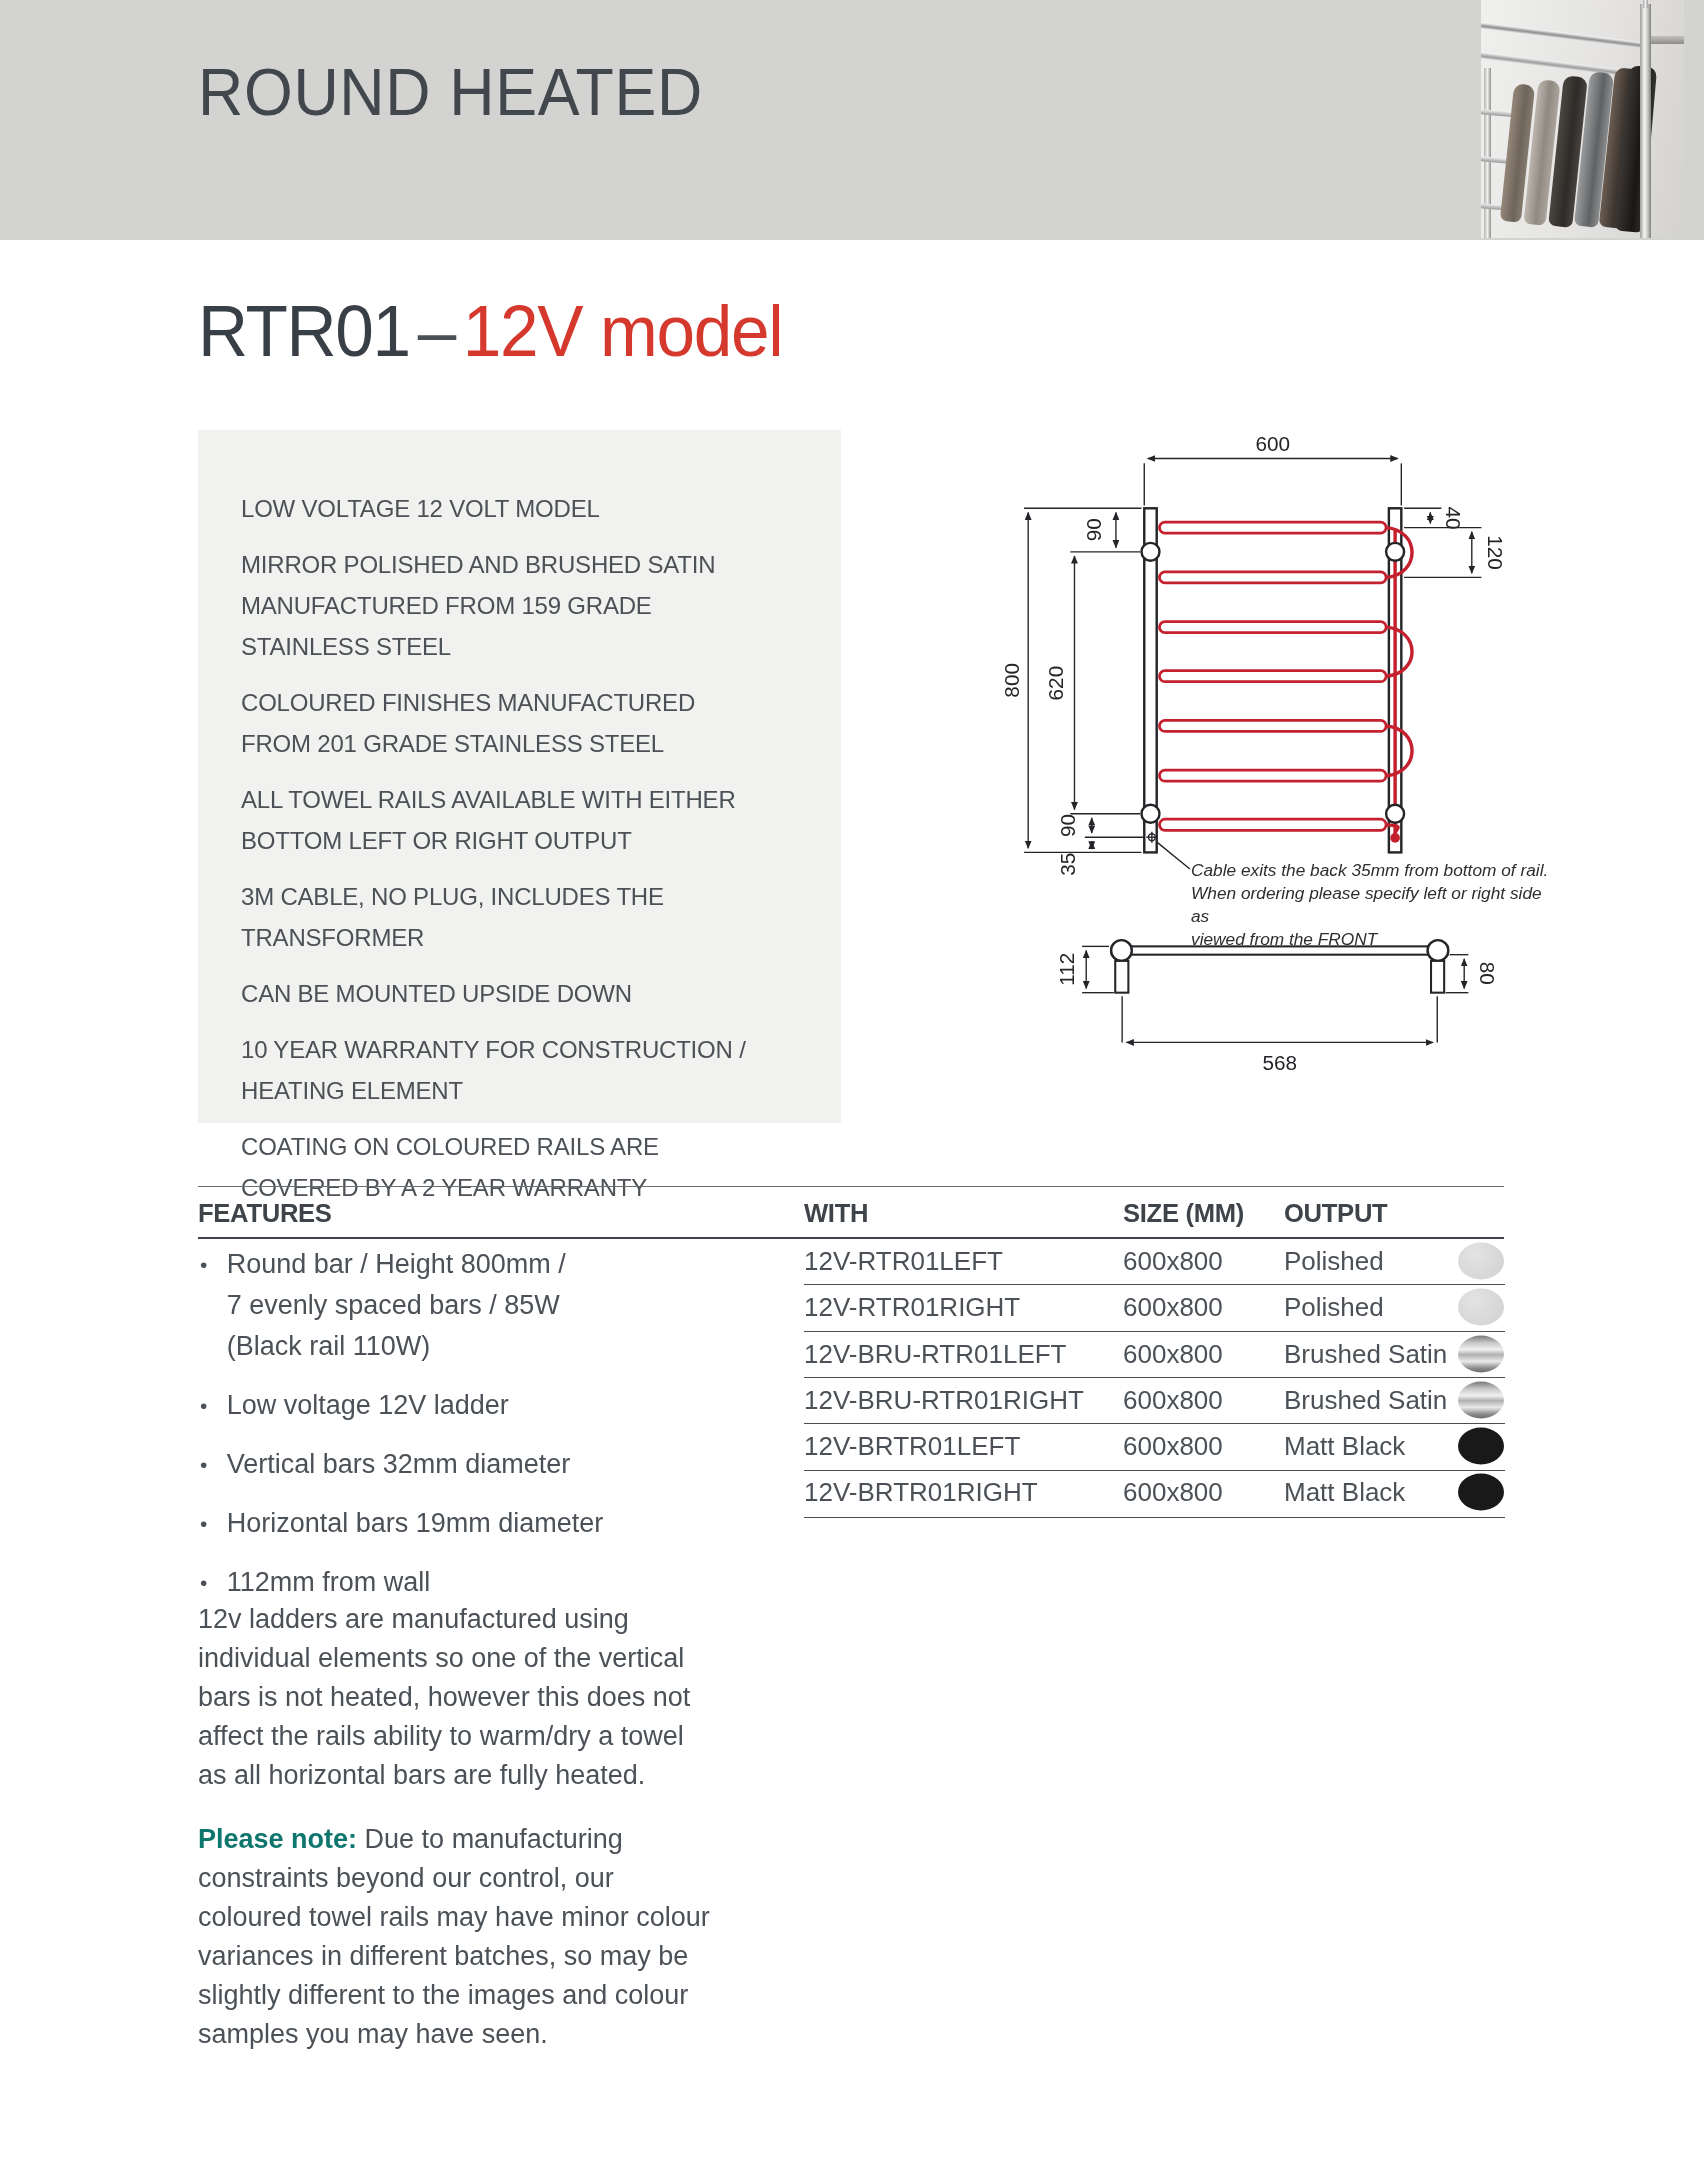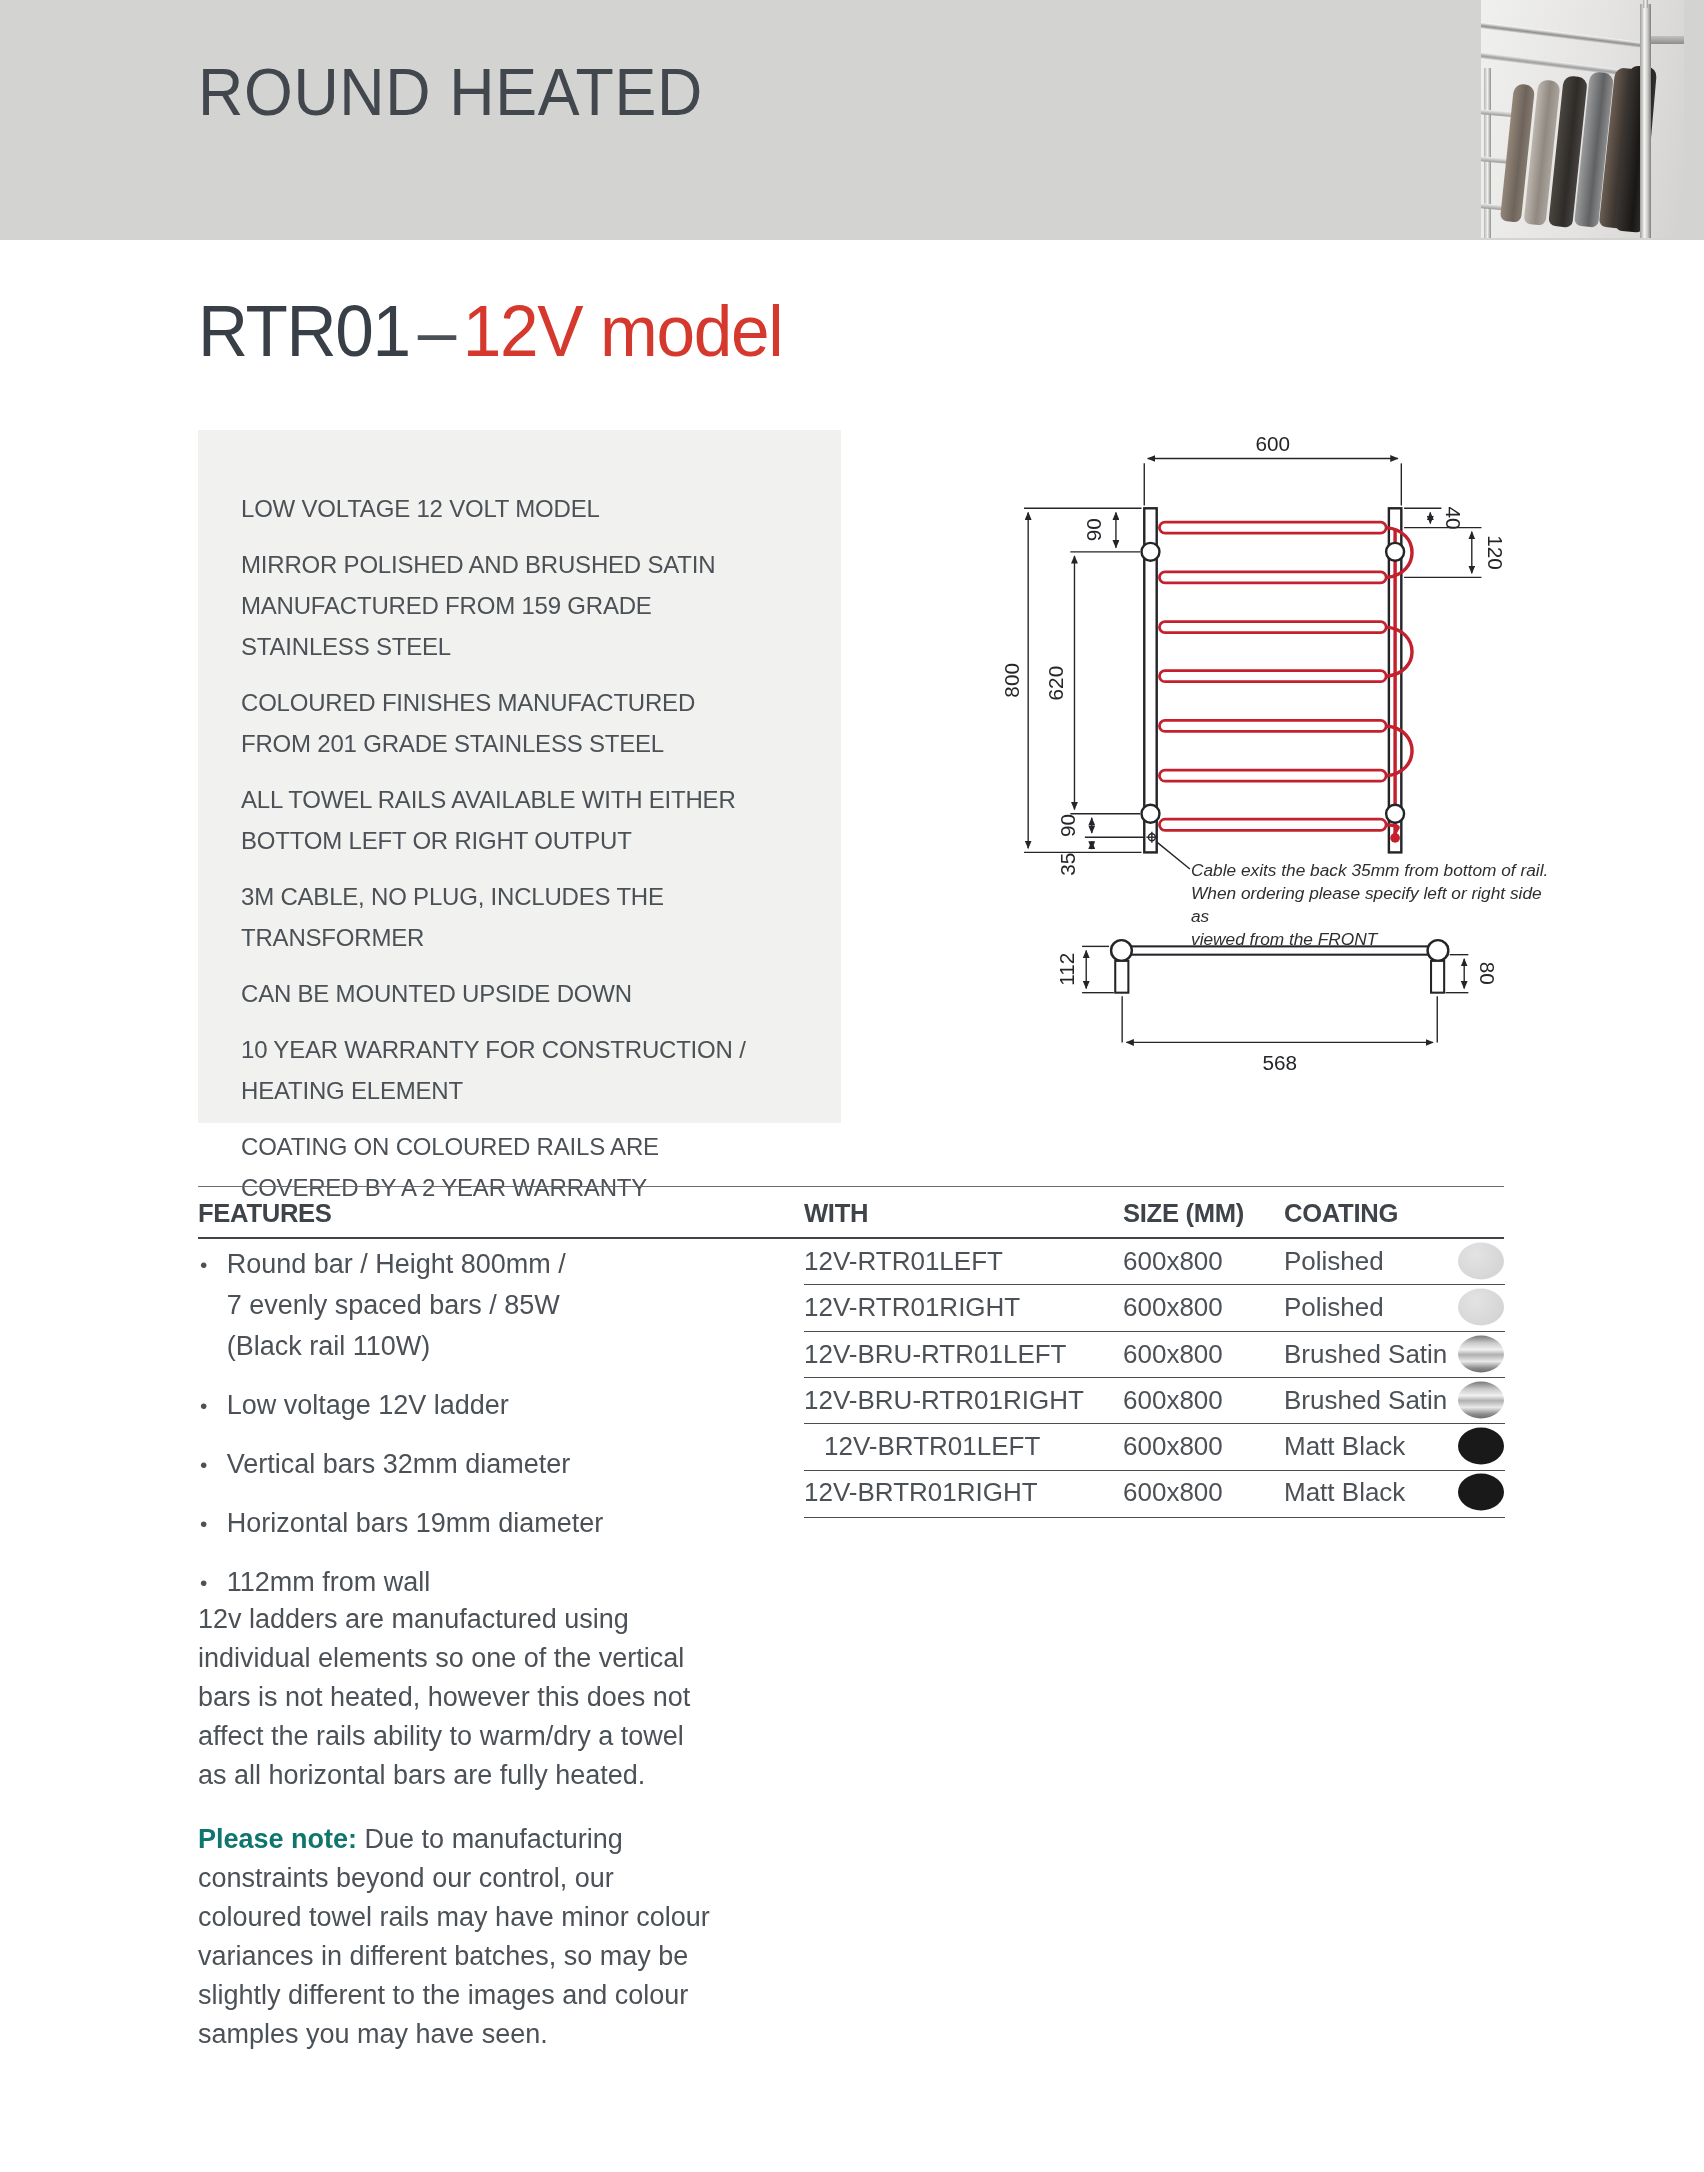--- a/index.html
+++ b/index.html
@@ -254,21 +254,21 @@
 <div class="tsep" style="top:1284px"></div>
 <div class="tsep" style="top:1331px"></div>
 <div class="tsep" style="top:1377px"></div>
 <div class="tsep" style="top:1423px"></div>
 <div class="tsep" style="top:1470px"></div>
 <div class="tsep" style="top:1517px"></div>
 
 <div class="th" style="left:198px">FEATURES</div>
 <div class="th" style="left:804px">WITH</div>
 <div class="th" style="left:1123px">SIZE (MM)</div>
-<div class="th" style="left:1284px">COATING</div>
+<div class="th" style="left:1284px">OUTPUT</div>
 
 <div>
   <div class="td" style="left:804px; top:1261px">12V-RTR01LEFT</div>
   <div class="td" style="left:1123px; top:1261px">600x800</div>
   <div class="td" style="left:1284px; top:1261px">Polished</div>
   <div class="swatch polished" style="top:1261px"></div>
 </div>
 <div>
   <div class="td" style="left:804px; top:1307px">12V-RTR01RIGHT</div>
   <div class="td" style="left:1123px; top:1307px">600x800</div>
@@ -281,21 +281,21 @@
   <div class="td" style="left:1284px; top:1354px">Brushed Satin</div>
   <div class="swatch brushed" style="top:1354px"></div>
 </div>
 <div>
   <div class="td" style="left:804px; top:1400px">12V-BRU-RTR01RIGHT</div>
   <div class="td" style="left:1123px; top:1400px">600x800</div>
   <div class="td" style="left:1284px; top:1400px">Brushed Satin</div>
   <div class="swatch brushed" style="top:1400px"></div>
 </div>
 <div>
-  <div class="td" style="left:824px; top:1446px">12V-BRTR01LEFT</div>
+  <div class="td" style="left:804px; top:1446px">12V-BRTR01LEFT</div>
   <div class="td" style="left:1123px; top:1446px">600x800</div>
   <div class="td" style="left:1284px; top:1446px">Matt Black</div>
   <div class="swatch black" style="top:1446px"></div>
 </div>
 <div>
   <div class="td" style="left:804px; top:1492px">12V-BRTR01RIGHT</div>
   <div class="td" style="left:1123px; top:1492px">600x800</div>
   <div class="td" style="left:1284px; top:1492px">Matt Black</div>
   <div class="swatch black" style="top:1492px"></div>
 </div>

